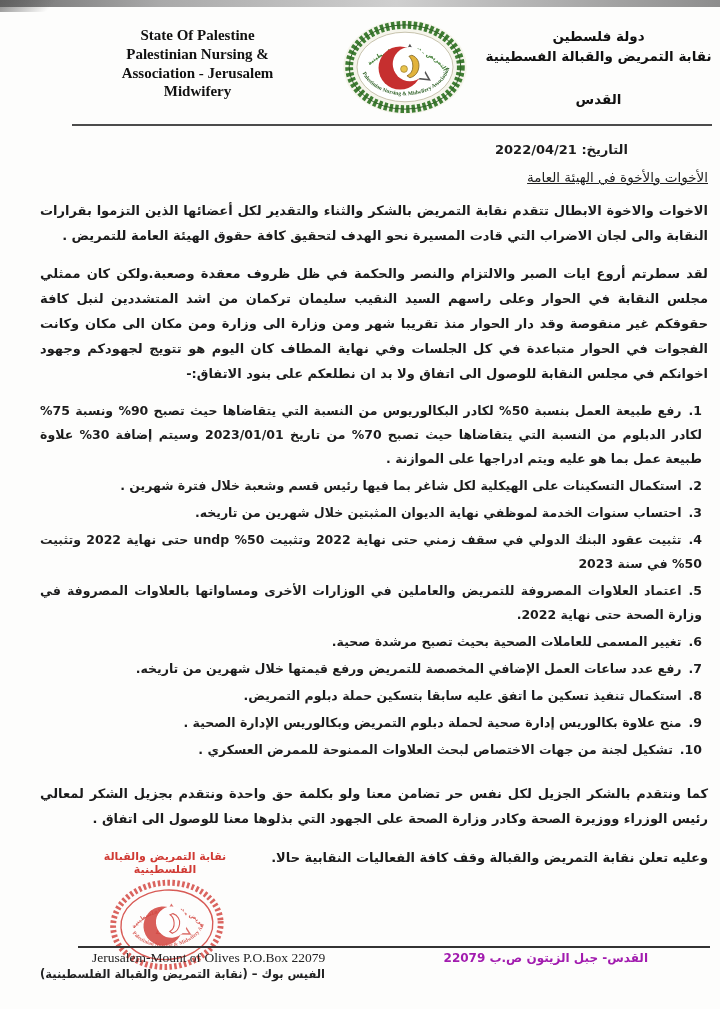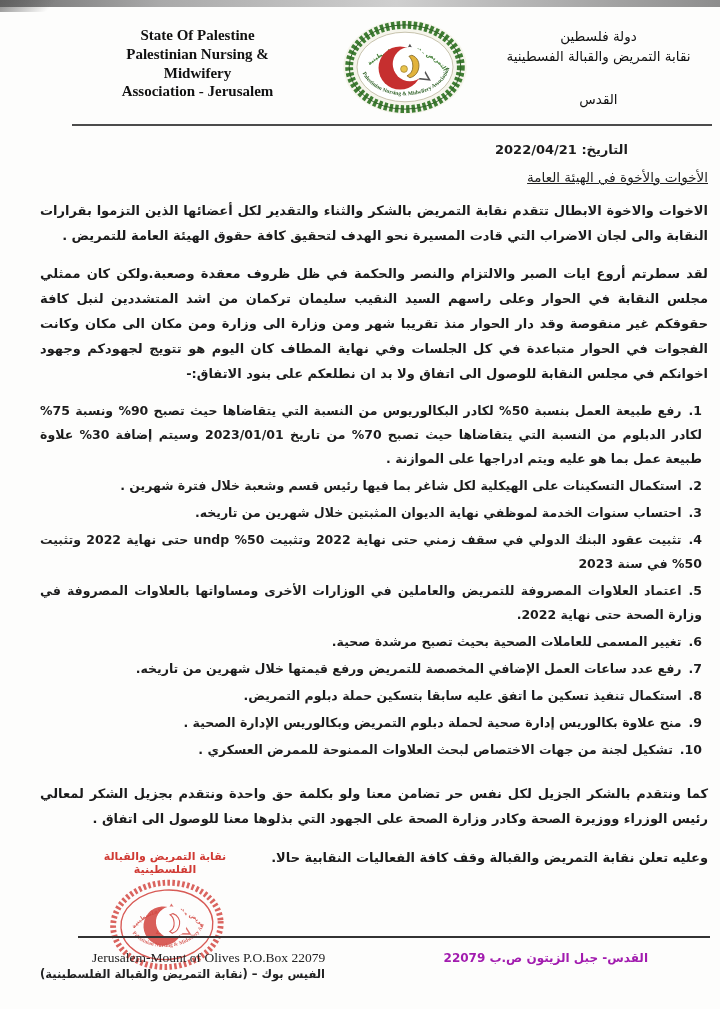--- a/index.html
+++ b/index.html
@@ -32,21 +32,21 @@
     min-height:100px;
   }
   .org-en {
     font-family:"Liberation Serif", serif;
     font-weight:bold; font-size:15px; line-height:1.25;
     text-align:center; padding-top:8px; color:#111;
   }
   .logo-wrap { text-align:center; }
   .org-ar {
     direction:rtl; text-align:center;
-    font-weight:normal; font-size:13.5px; line-height:1.5; color:#111;
+    font-weight:bold; font-size:13.5px; line-height:1.5; color:#111;
     padding-top:8px;
   }
   .org-ar .city { margin-top:22px; }
   .letterhead-divider {
     border:none; border-top:2.5px solid #4c4c4c;
     margin:4px 8px 0 72px;
   }
 
   
   .content { padding:0 12px 0 40px; direction:rtl; }
@@ -95,21 +95,21 @@
   .stamp-seal { margin:2px 0 0 28px; transform:rotate(-4deg); opacity:.92; }
 
   
   .footer { position:absolute; left:0; bottom:28px; width:720px; }
   .footer-divider {
     border:none; border-top:2px solid #333;
     margin:0 10px 0 78px;
   }
   .footer-row {
     display:flex; justify-content:space-between; align-items:baseline;
-    padding:12px 72px 0 92px;
+    padding:2px 72px 0 92px;
   }
   .footer-en {
     font-family:"Liberation Serif", serif;
     font-size:13.5px; color:#222;
   }
   .footer-ar {
     direction:rtl; font-weight:bold; font-size:12px; color:#a21caf;
   }
   .footer-fb {
     direction:rtl; text-align:left;
@@ -120,22 +120,22 @@
 </head>
 <body>
 
 <div class="scan-edge-top"></div>
 <div class="scan-edge-top-left"></div>
 
 <header class="letterhead">
   <div class="org-en">
     <div>State Of Palestine</div>
     <div>Palestinian Nursing &amp;</div>
+    <div>Association - Jerusalem</div>
     <div>Midwifery</div>
-    <div>Association - Jerusalem</div>
   </div>
 
   <div class="logo-wrap">
     <svg width="128" height="98" viewBox="0 0 130 100" aria-hidden="true">
       <ellipse cx="65" cy="50" rx="63" ry="48" fill="#f6f5ec"></ellipse>
       <ellipse cx="65" cy="50" rx="57" ry="43" fill="none" stroke="#3f7d33" stroke-width="8" stroke-dasharray="3.5 2.2"></ellipse>
       <ellipse cx="65" cy="50" rx="57" ry="43" fill="none" stroke="#2d5f25" stroke-width="1"></ellipse>
       <ellipse cx="65" cy="50" rx="49" ry="35.5" fill="#ffffff" stroke="#b9b39a" stroke-width="0.8"></ellipse>
       <path id="logoTopArc" d="M 25 55 A 42 30 0 0 1 105 55" fill="none"></path>
       <text font-size="6" fill="#3f7d33" font-weight="bold" font-family="DejaVu Sans, sans-serif">

